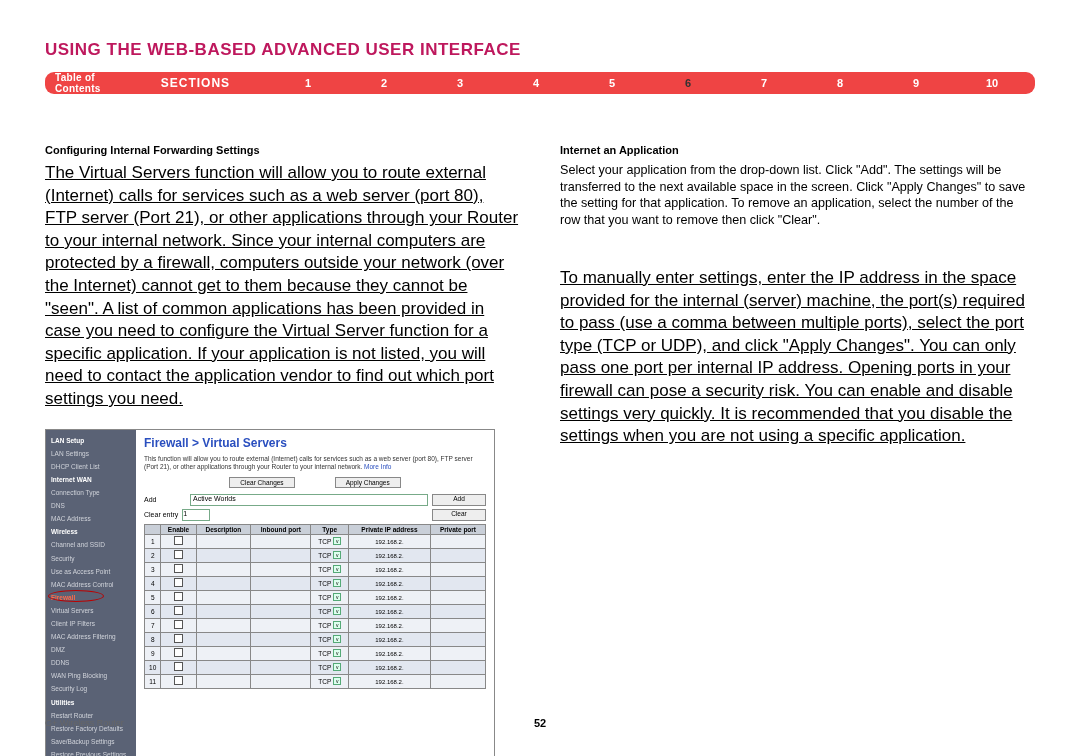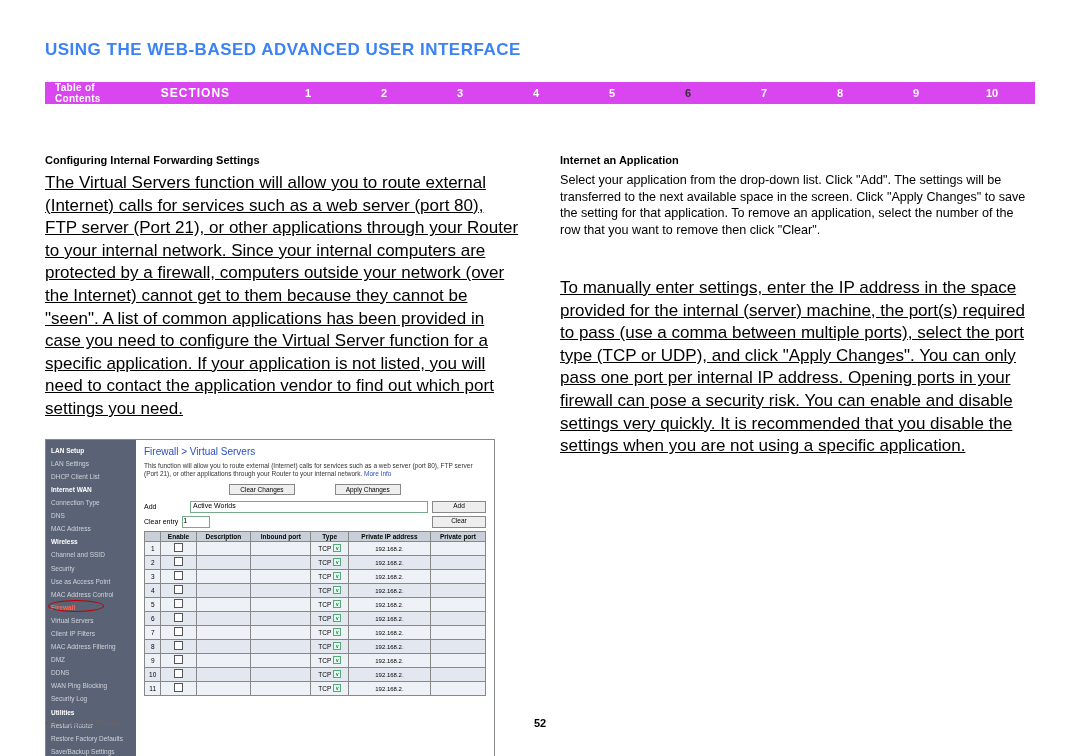--- a/index.html
+++ b/index.html
@@ -9,31 +9,32 @@
     background: #fff;
     font-family: Arial, Helvetica, sans-serif;
     color: #000;
     position: relative;
     padding: 40px 45px 0 45px;
   }
   .page-title {
     font-size: 17px;
     font-weight: bold;
     letter-spacing: 0.5px;
-    color: #3b82f6;
-    margin-bottom: 22px;
+    color: #be185d;
+    margin-bottom: 12px;
   }
   .nav-bar {
-    background: #d946ef;
+    background: #ef4444;
     height: 22px;
     display: flex;
     align-items: center;
     font-size: 10px;
     color: #fff;
     padding: 0 10px;
+    border-radius: 9px;
   }
   .nav-toc {
     font-weight: bold;
     letter-spacing: 0.3px;
     margin-right: 40px;
   }
   .nav-sections {
     font-weight: bold;
     font-size: 12px;
     letter-spacing: 1px;
@@ -72,21 +73,21 @@
     border: 1px solid #b00;
     border-radius: 50%;
     width: 56px; height: 12px;
     left: 2px; top: -1px;
   }
   .router-main {
     flex: 1;
     background: #fff;
     padding: 6px 8px;
   }
-  .rm-crumb { color: #2a4fbf; font-size: 10px; font-weight: normal; margin-bottom: 5px; }
+  .rm-crumb { color: #2a4fbf; font-size: 12px; font-weight: bold; margin-bottom: 5px; }
   .rm-desc { font-size: 6.5px; color: #333; line-height: 1.3; margin-bottom: 5px; }
   .rm-link { color: #2a4fbf; }
   .rm-btns { display: flex; gap: 40px; justify-content: center; margin-bottom: 6px; }
   .rm-btn { border: 1px solid #888; background: #eee; font-size: 6.5px; padding: 1px 10px; }
   .rm-addrow, .rm-clearrow { display: flex; align-items: center; gap: 4px; margin-bottom: 3px; font-size: 7px; }
   .rm-addrow .lab { width: 42px; }
   .rm-sel { border: 1px solid #7a8; background: #fff; height: 12px; font-size: 7px; padding: 0 2px; flex: 1; }
   .rm-sidebtn { border: 1px solid #888; background: #eee; font-size: 6.5px; padding: 0 14px; height: 12px; margin-left: auto; width: 54px; text-align: center; }
   .rm-small-sel { border: 1px solid #7a8; background: #fff; height: 12px; width: 28px; font-size: 7px; }
   .vs-table { width: 100%; border-collapse: collapse; font-size: 6.5px; }

